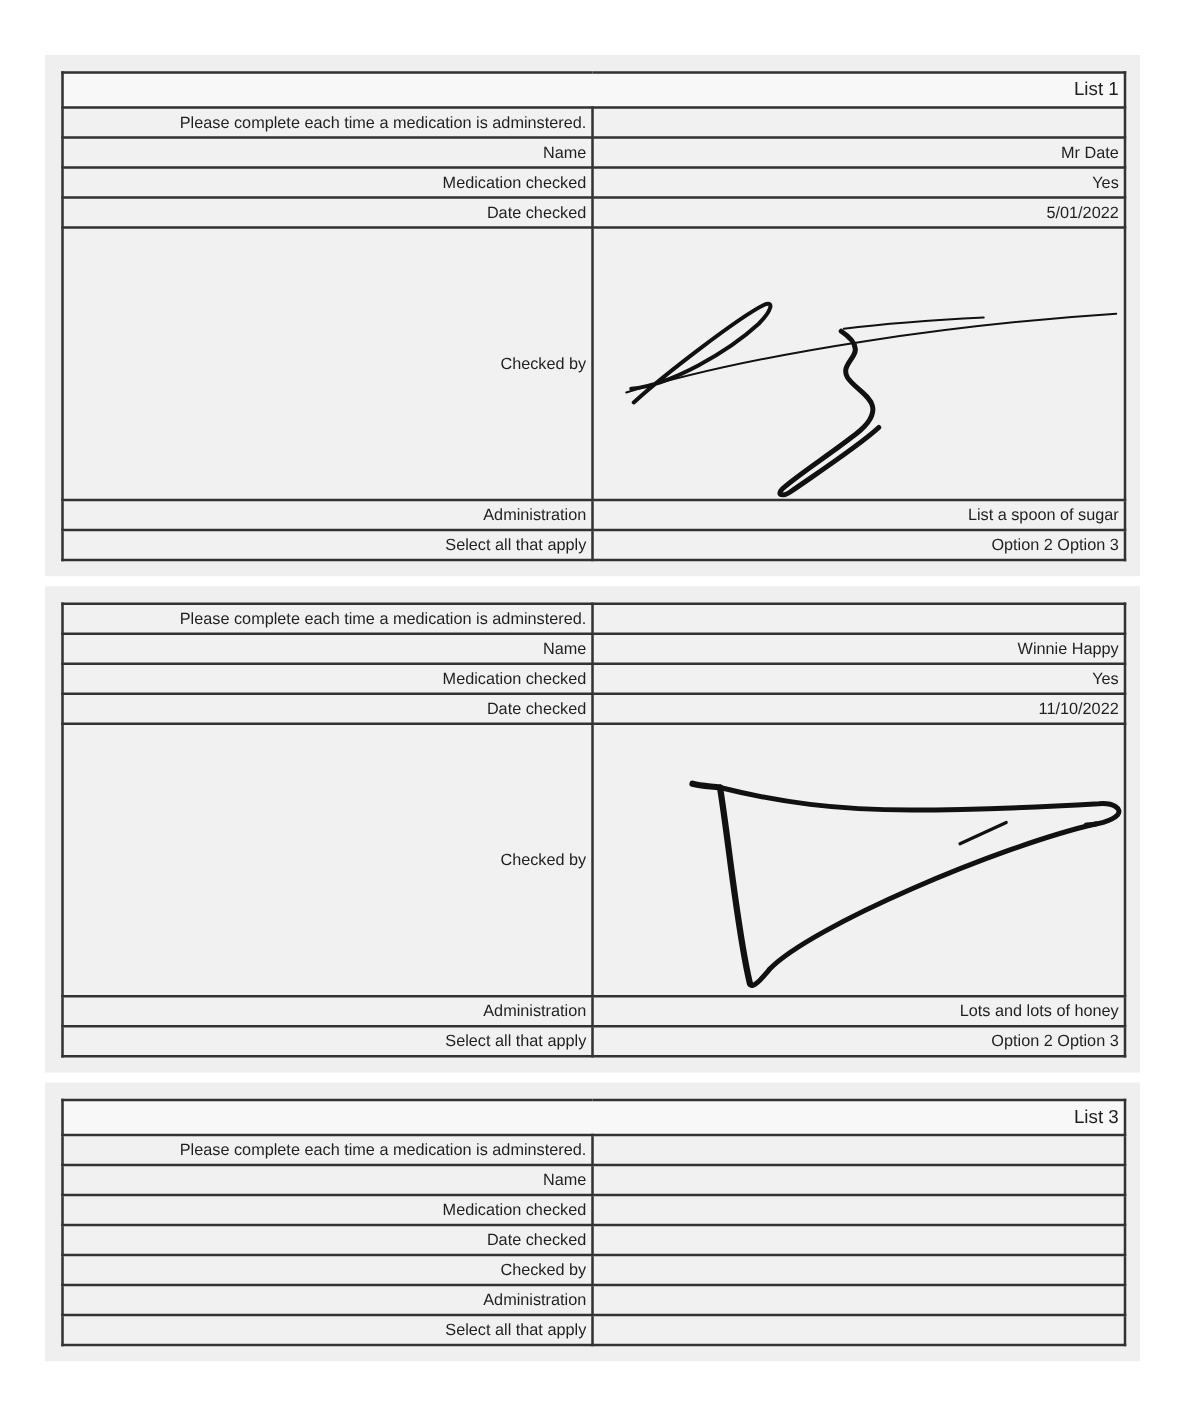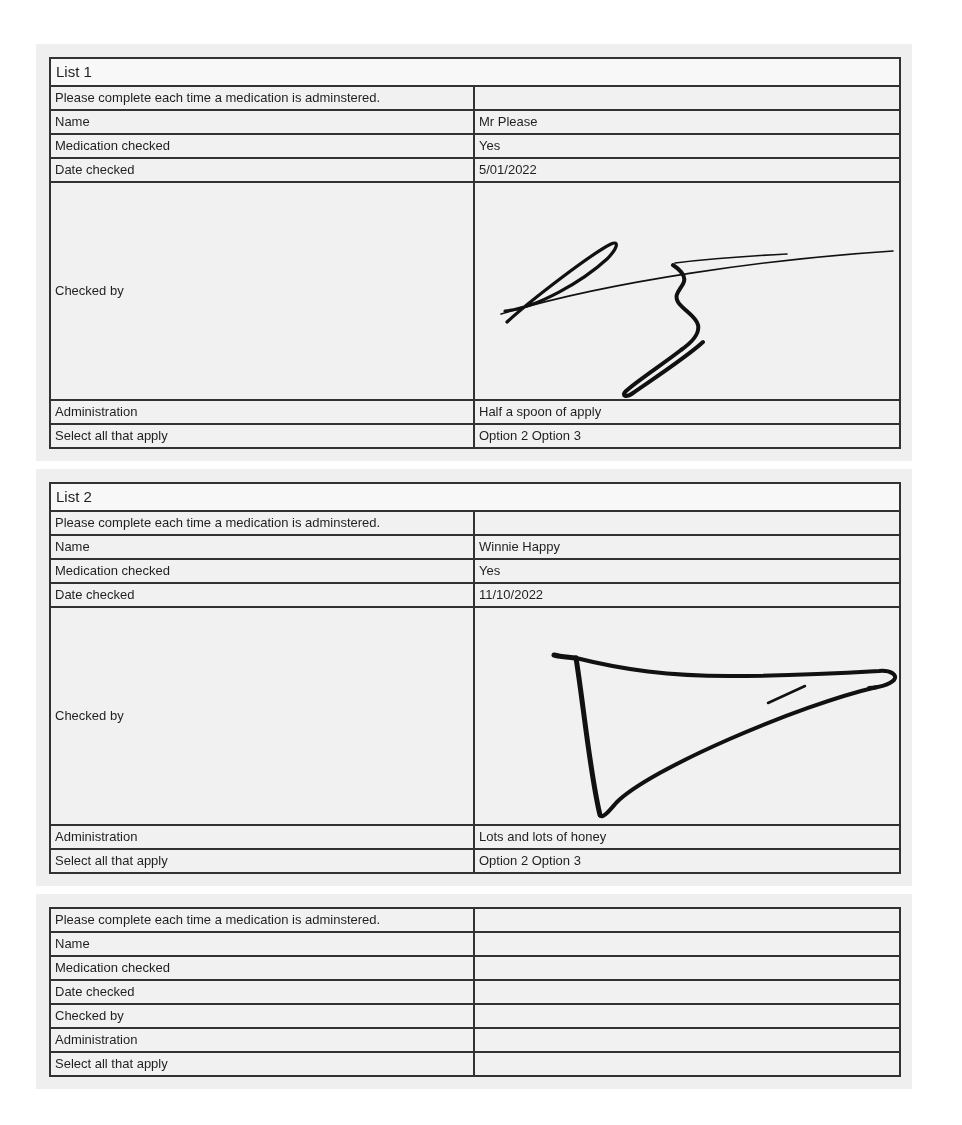--- a/index.html
+++ b/index.html
@@ -35,20 +35,21 @@
     border: 2px solid #323232;
     background: #f1f1f1;
     font-size: 13px;
     line-height: 16px;
     padding: 1px 4px;
     height: 20px;
     overflow: hidden;
     white-space: nowrap;
     vertical-align: middle;
     box-sizing: content-box;
+    text-align: right;
   }
   tr.title-row td {
     font-size: 15px;
     height: 24px;
     background: #f8f8f8;
     padding-left: 5px;
   }
   td.sig-label {
     vertical-align: top;
     padding-top: 2px;
@@ -74,21 +75,21 @@
       <tbody>
           <tr class="title-row">
         <td colspan="2">List 1</td>
       </tr>
       <tr>
         <td>Please complete each time a medication is adminstered.</td>
         <td></td>
       </tr>
       <tr>
         <td>Name</td>
-        <td>Mr Please</td>
+        <td>Mr Date</td>
       </tr>
       <tr>
         <td>Medication checked</td>
         <td>Yes</td>
       </tr>
       <tr>
         <td>Date checked</td>
         <td>5/01/2022</td>
       </tr>
       <tr>
@@ -97,40 +98,37 @@
           <svg class="sig-svg" width="422" height="214" viewBox="0 0 422 214" fill="none" stroke="#111111" stroke-linecap="round" stroke-linejoin="round">
             <path d="M 28 138 C 52 116, 112 70, 132 60 C 141 56, 138 65, 128 75 C 104 97, 58 124, 26 127" stroke-width="3.2"></path>
             <path d="M 22 130 C 130 97, 290 75, 414 67" stroke-width="1.6"></path>
             <path d="M 196 79 C 228 75, 268 72, 308 70" stroke-width="1.6"></path>
             <path d="M 194 81 C 203 87, 208 93, 204 100 C 200 107, 195 111, 199 118 C 204 126, 217 132, 219 141 C 221 150, 212 159, 202 166 C 184 180, 158 197, 147 207 C 142 212, 147 214, 154 209 C 177 193, 209 172, 224 158" stroke-width="4"></path>
           </svg>
         </td>
       </tr>
       <tr>
         <td>Administration</td>
-        <td>Half a spoon of apply</td>
+        <td>List a spoon of sugar</td>
       </tr>
       <tr>
         <td>Select all that apply</td>
         <td>Option 2 Option 3</td>
       </tr>
     </tbody>
       </table>
   </div>
 
   <div class="panel">
     <table class="list-table">
       <colgroup>
           <col style="width:424px">
           <col style="width:426px">
         </colgroup>
       <tbody>
-          <tr class="title-row">
-        <td colspan="2">List 2</td>
-      </tr>
       <tr>
         <td>Please complete each time a medication is adminstered.</td>
         <td></td>
       </tr>
       <tr>
         <td>Name</td>
         <td>Winnie Happy</td>
       </tr>
       <tr>
         <td>Medication checked</td>
@@ -164,20 +162,23 @@
       </table>
   </div>
 
   <div class="panel">
     <table class="list-table">
       <colgroup>
           <col style="width:424px">
           <col style="width:426px">
         </colgroup>
       <tbody>
+          <tr class="title-row">
+        <td colspan="2">List 3</td>
+      </tr>
       <tr>
         <td>Please complete each time a medication is adminstered.</td>
         <td></td>
       </tr>
       <tr>
         <td>Name</td>
         <td></td>
       </tr>
       <tr>
         <td>Medication checked</td>

